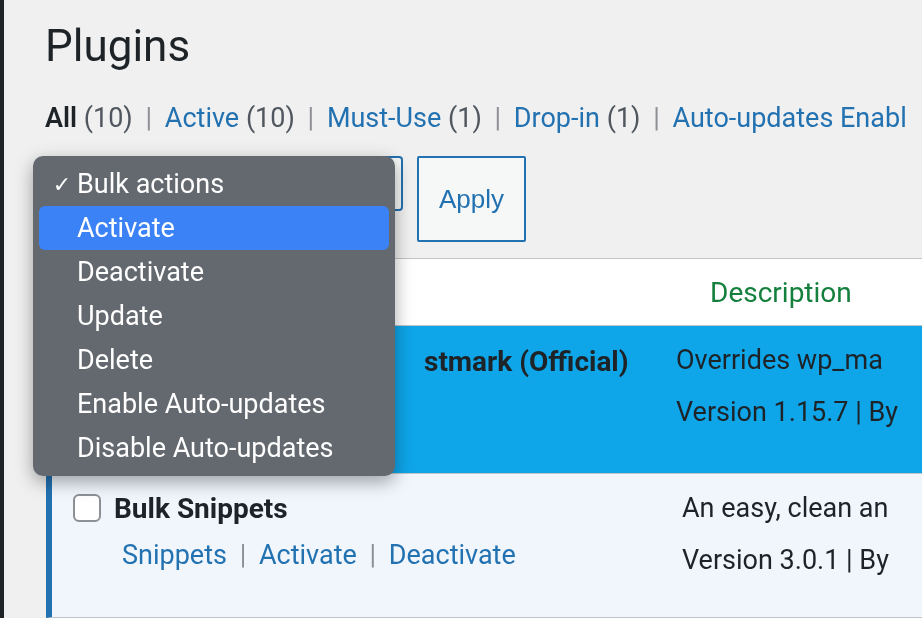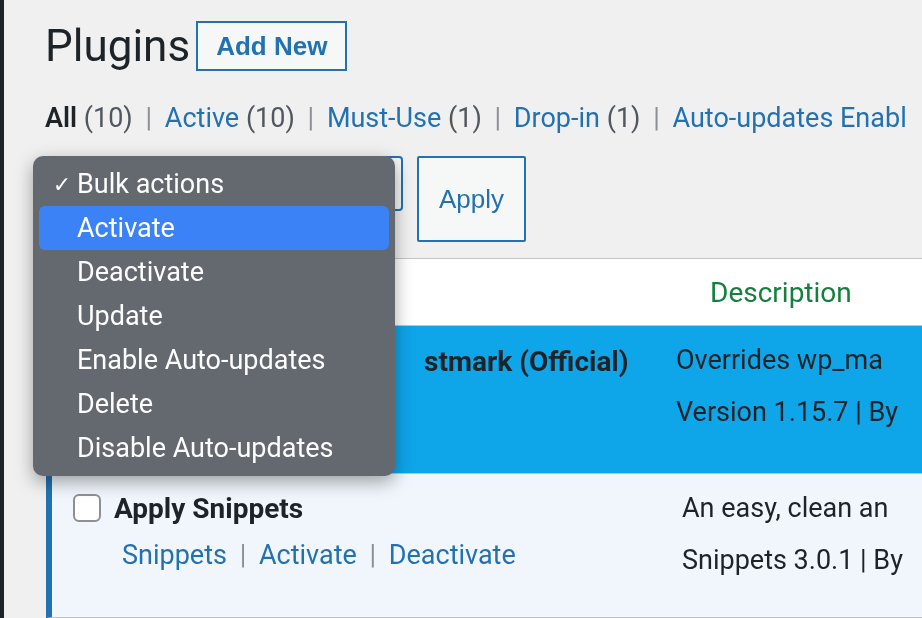--- a/index.html
+++ b/index.html
@@ -214,21 +214,20 @@
   }
 </style>
 </head>
 <body>
 
 <div class="left-bar"></div>
 
 <div class="wrap">
   <div class="heading-row">
     <h1>Plugins</h1>
-    <button class="add-new">Add New</button>
   </div>
 
   <div class="subsubsub">
     <span class="current">
       <span>All</span>
       <span class="count">(10)</span>
     </span>
     <span class="sep">|</span>
     <span class="link">
       <span>Active</span>
@@ -264,25 +263,25 @@
       <div class="dropdown-item">
         <span class="check"></span>
         <span>Deactivate</span>
       </div>
       <div class="dropdown-item">
         <span class="check"></span>
         <span>Update</span>
       </div>
       <div class="dropdown-item">
         <span class="check"></span>
+        <span>Delete</span>
+      </div>
+      <div class="dropdown-item">
+        <span class="check"></span>
         <span>Enable Auto-updates</span>
-      </div>
-      <div class="dropdown-item">
-        <span class="check"></span>
-        <span>Delete</span>
       </div>
       <div class="dropdown-item">
         <span class="check"></span>
         <span>Disable Auto-updates</span>
       </div>
     </div>
   </div>
 </div>
 
 <div class="table-wrap">
@@ -298,27 +297,27 @@
       <div>Overrides wp_ma</div>
       <div class="desc-line2">Version 1.15.7 | By</div>
     </div>
   </div>
 
   <div class="row active" style="min-height:144px;">
     <div class="check-cell">
       <div class="checkbox"></div>
     </div>
     <div class="name-cell" style="position:relative;">
-      <div class="row2-name-partial" style="position:static; margin-left:-8px;">Apply Snippets</div>
+      <div class="row2-name-partial" style="position:static; margin-left:-8px;">Bulk Snippets</div>
       <div class="row-links">
         <span class="link">Snippets</span>
         <span class="pipe">|</span>
         <span class="link">Activate</span>
         <span class="pipe">|</span>
         <span class="link">Deactivate</span>
       </div>
     </div>
     <div class="desc-cell">
       <div>An easy, clean an</div>
-      <div class="desc-line2">Snippets 3.0.1 | By</div>
+      <div class="desc-line2">Version 3.0.1 | By</div>
     </div>
   </div>
 </div>
 
 </body></html>

